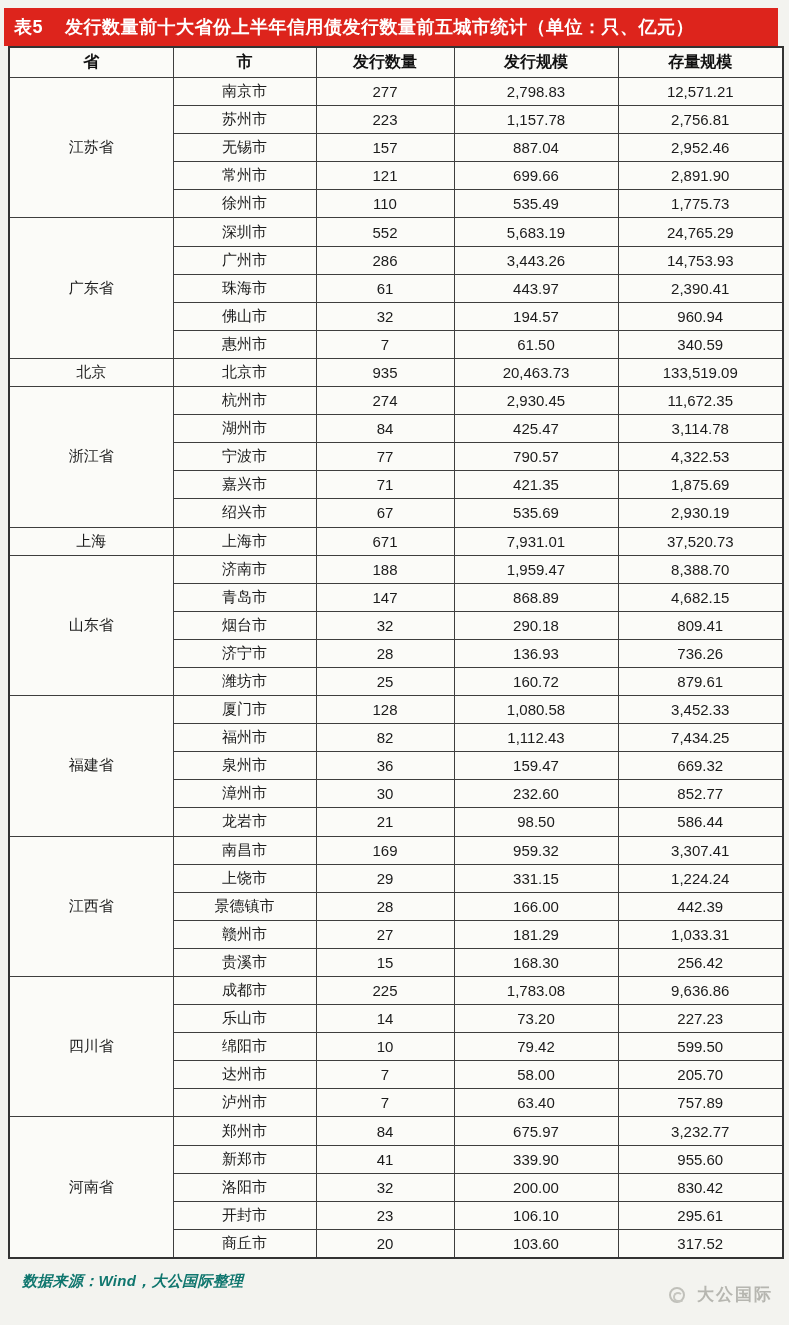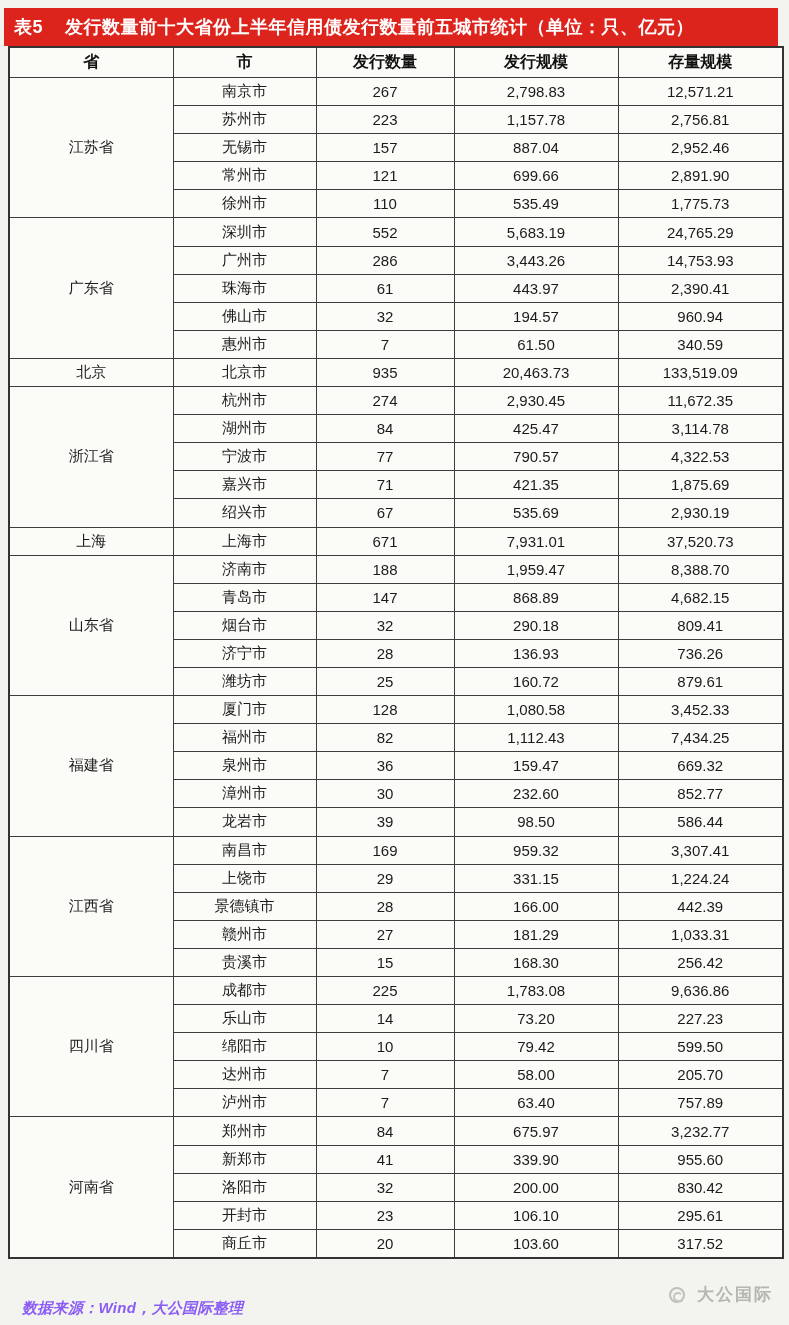--- a/index.html
+++ b/index.html
@@ -47,23 +47,23 @@
     height:29px;
     font-weight:bold;
     font-size:16px;
     color:#111111;
     background:#fbfbf8;
   }
   table.data-table tbody td { height:27.1px; color:#1b1b1b; }
   td.province { font-size:15px; }
 
   .footer-source {
-    position:absolute; left:22px; top:1299px;
+    position:absolute; left:22px; top:1272px;
     font-style:italic; font-weight:bold;
-    font-size:15px; color:#8b5cf6;
+    font-size:15px; color:#0f766e;
     letter-spacing:0.3px;
   }
   .watermark {
     position:absolute; right:16px; top:1283px;
     display:flex; align-items:center; gap:12px;
     color:#b6b6b0;
     font-weight:bold; font-size:17px;
     letter-spacing:2px;
   }
   .emblem {
@@ -103,21 +103,21 @@
         <th>市</th>
         <th>发行数量</th>
         <th>发行规模</th>
         <th>存量规模</th>
       </tr>
     </thead>
     <tbody>
         <tr>
           <td rowspan="5" class="province">江苏省</td>
           <td>南京市</td>
-          <td>267</td>
+          <td>277</td>
           <td>2,798.83</td>
           <td>12,571.21</td>
         </tr>
         <tr>
           <td>苏州市</td>
           <td>223</td>
           <td>1,157.78</td>
           <td>2,756.81</td>
         </tr>
         <tr>
@@ -265,21 +265,21 @@
           <td>669.32</td>
         </tr>
         <tr>
           <td>漳州市</td>
           <td>30</td>
           <td>232.60</td>
           <td>852.77</td>
         </tr>
         <tr>
           <td>龙岩市</td>
-          <td>39</td>
+          <td>21</td>
           <td>98.50</td>
           <td>586.44</td>
         </tr>
         <tr>
           <td rowspan="5" class="province">江西省</td>
           <td>南昌市</td>
           <td>169</td>
           <td>959.32</td>
           <td>3,307.41</td>
         </tr>

